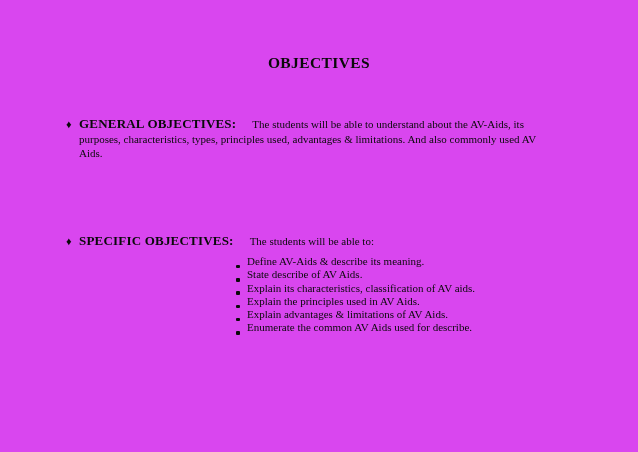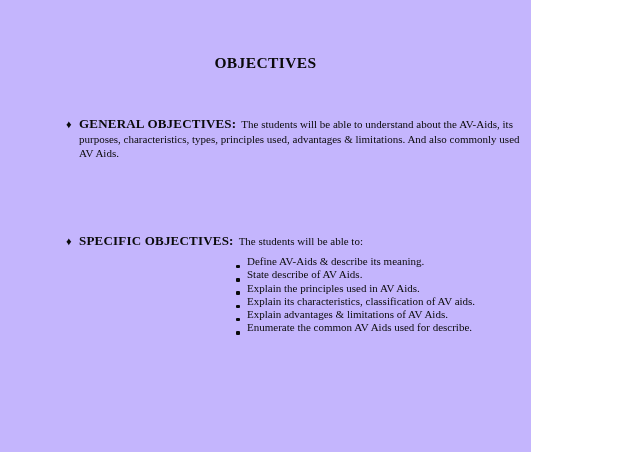--- a/index.html
+++ b/index.html
@@ -2,23 +2,23 @@
 <html><head>
 <meta charset="utf-8">
 <style>
   html, body {
     margin: 0;
     padding: 0;
     background: #ffffff;
   }
   .page {
     position: relative;
-    width: 531px;
+    width: 638px;
     height: 452px;
-    background: #c4b5fd;
+    background: #d946ef;
     font-family: "Liberation Serif", "DejaVu Serif", serif;
     color: #0a0a0a;
     overflow: hidden;
   }
   .title {
     position: absolute;
     top: 54px;
     left: 0;
     width: 100%;
     text-align: center;
@@ -36,21 +36,21 @@
     position: absolute;
     left: -13px;
     top: 0px;
     font-size: 11px;
     line-height: 14.5px;
   }
   .section .heading {
     font-size: 13px;
     font-weight: bold;
     letter-spacing: 0.2px;
-    margin-right: 5px;
+    margin-right: 16px;
   }
   .section-general {
     top: 117px;
     max-width: 466px;
   }
   .section-specific {
     top: 233.5px;
     max-width: 540px;
     white-space: nowrap;
   }
@@ -95,25 +95,25 @@
     <div class="sub-item">
       <span class="sq"></span>
       <span>Define AV-Aids &amp; describe its meaning.</span>
     </div>
     <div class="sub-item">
       <span class="sq"></span>
       <span>State describe of AV Aids.</span>
     </div>
     <div class="sub-item">
       <span class="sq"></span>
-      <span>Explain the principles used in AV Aids.</span>
+      <span>Explain its characteristics, classification of AV aids.</span>
     </div>
     <div class="sub-item">
       <span class="sq"></span>
-      <span>Explain its characteristics, classification of AV aids.</span>
+      <span>Explain the principles used in AV Aids.</span>
     </div>
     <div class="sub-item">
       <span class="sq"></span>
       <span>Explain advantages &amp; limitations of AV Aids.</span>
     </div>
     <div class="sub-item">
       <span class="sq"></span>
       <span>Enumerate the common AV Aids used for describe.</span>
     </div>
   </div>

